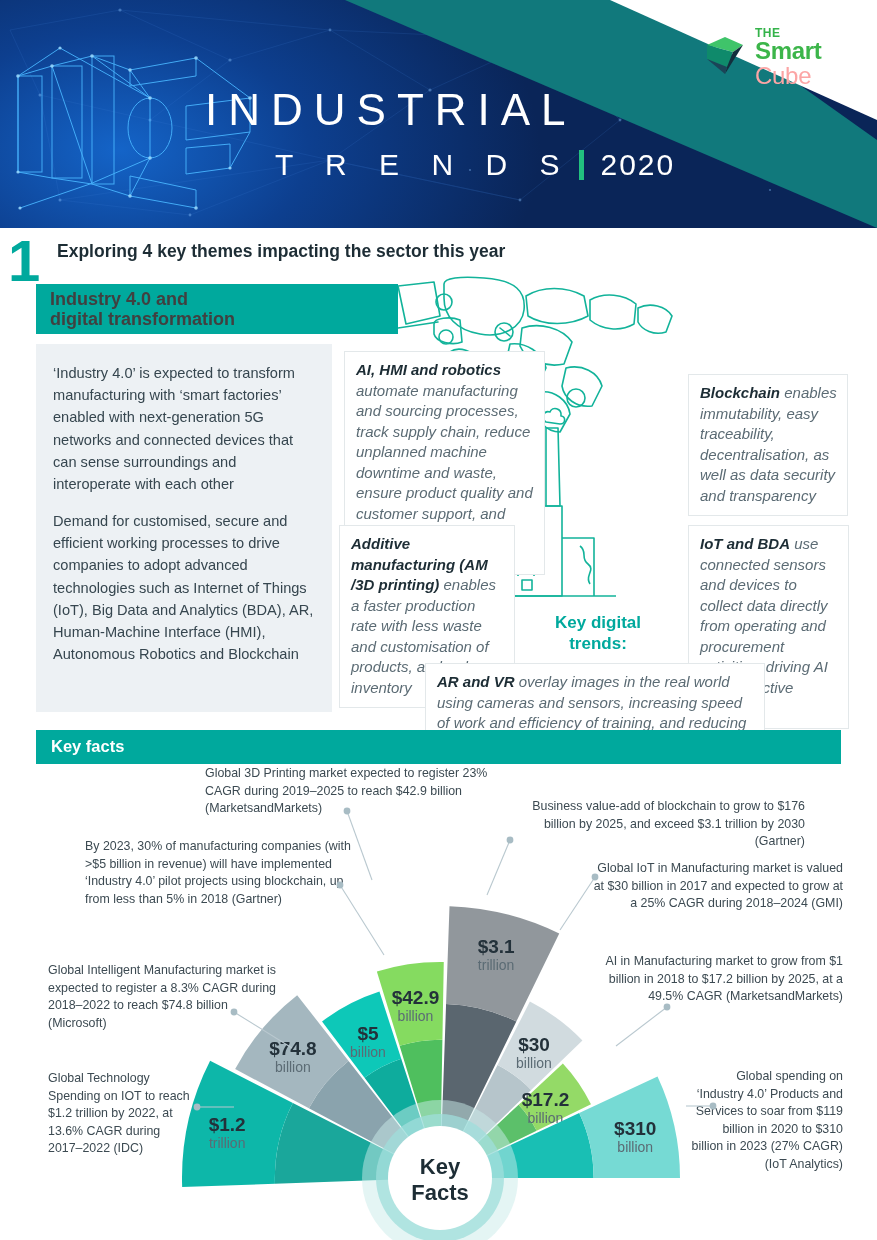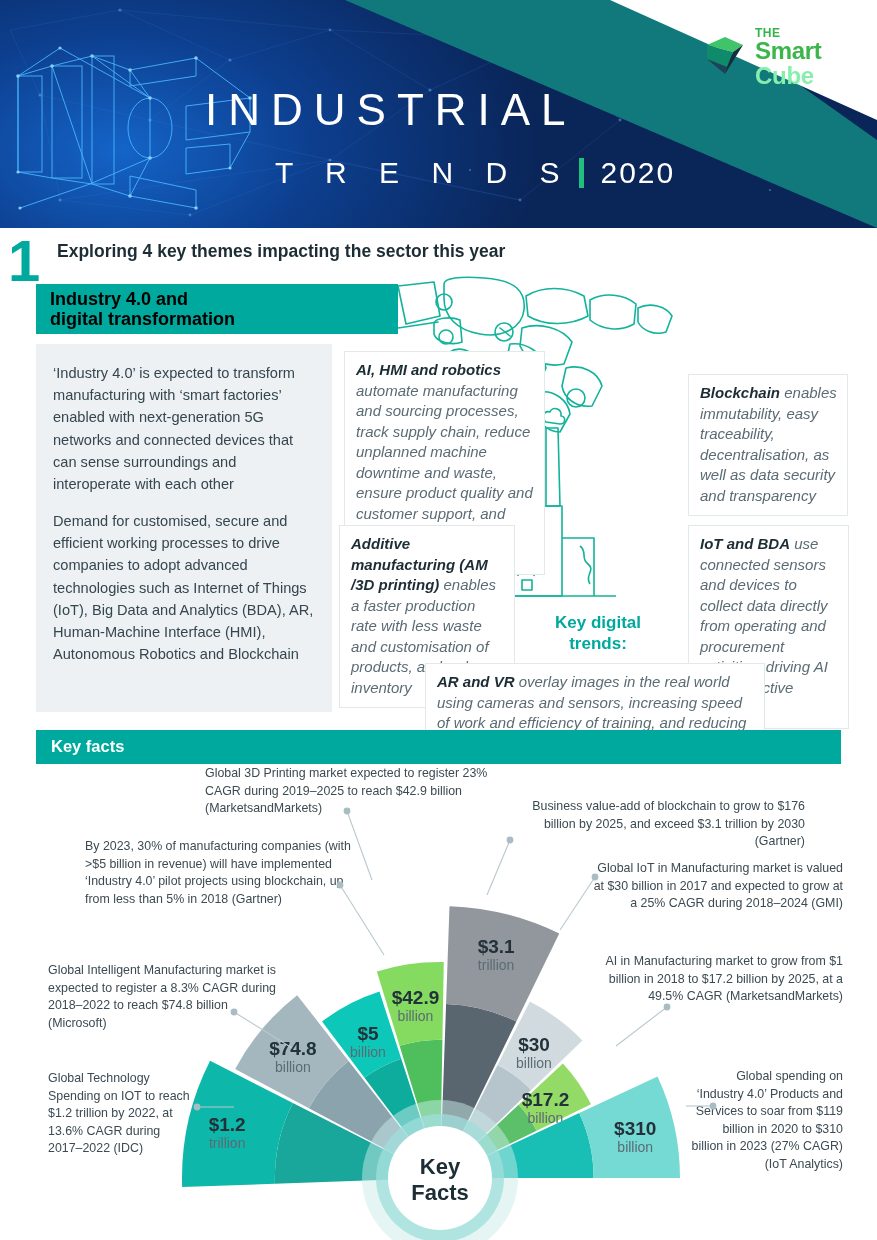--- a/index.html
+++ b/index.html
@@ -36,49 +36,49 @@
   .hdr-white {
     position:absolute; left:0; top:0; width:877px; height:228px;
     clip-path: polygon(610px 0, 877px 0, 877px 120px);
     background:#ffffff;
   }
   .logo { position:absolute; right:28px; top:27px; width:146px; height:54px; }
   .logo .cube { position:absolute; left:0; top:6px; width:44px; height:44px; }
   .logo .txt { position:absolute; left:52px; top:0; line-height:1; }
   .logo .the { font-size:12px; color:#34b34a; font-weight:700; letter-spacing:.5px; margin-bottom:1px;}
   .logo .smart { font-size:24px; color:#3cb54a; font-weight:700; letter-spacing:-.3px; line-height:.95;}
-  .logo .cube-w { font-size:24px; color:#86efac; font-weight:700; letter-spacing:-.3px; line-height:1.05;}
+  .logo .cube-w { font-size:24px; color:#fca5a5; font-weight:400; letter-spacing:-.3px; line-height:1.05;}
 
   .title-wrap { position:absolute; left:205px; top:88px; }
   .t-main {
     font-family:"Liberation Sans", sans-serif;
     font-size:44px; letter-spacing:11px; color:#ffffff; font-weight:300;
     line-height:1;
   }
-  .t-sub-row { display:flex; align-items:center; margin-top:24px; margin-left:70px;}
+  .t-sub-row { display:flex; align-items:center; margin-top:16px; margin-left:70px;}
   .t-sub { font-size:30px; letter-spacing:12px; color:#ffffff; font-weight:300; }
   .t-bar { width:5px; height:30px; background:#22c07f; margin:0 16px 0 8px;}
   .t-year { font-size:30px; letter-spacing:2px; color:#ffffff; font-weight:400;text-align:center;}
 
   
   .sec-num {
     position:absolute; left:8px; top:232px;
     font-size:58px; font-weight:700; color:#00a99d; line-height:1;
     letter-spacing:-2px;
   }
   .sec-head {
     position:absolute; left:57px; top:241px;
     font-size:17.5px; font-weight:700; color:#1d2d35;
   }
   .band {
     position:absolute; left:36px; top:284px; width:362px; height:50px;
     background:#00a99d;
   }
   .band-l1, .band-l2 {
-    position:absolute; left:14px; color:#000000; font-size:18px; font-weight:600; line-height:1.15;
+    position:absolute; left:14px; color:#404040; font-size:18px; font-weight:600; line-height:1.15;
   }
   .band-l1 { top:5px; }
   .band-l2 { top:25px; }
 
   
   .lpanel {
     position:absolute; left:36px; top:344px; width:296px; height:368px;
     background:#edf1f4; padding:18px 16px 0 17px;
   }
   .lpanel p { font-size:14.6px; line-height:1.52; color:#36464f; }

